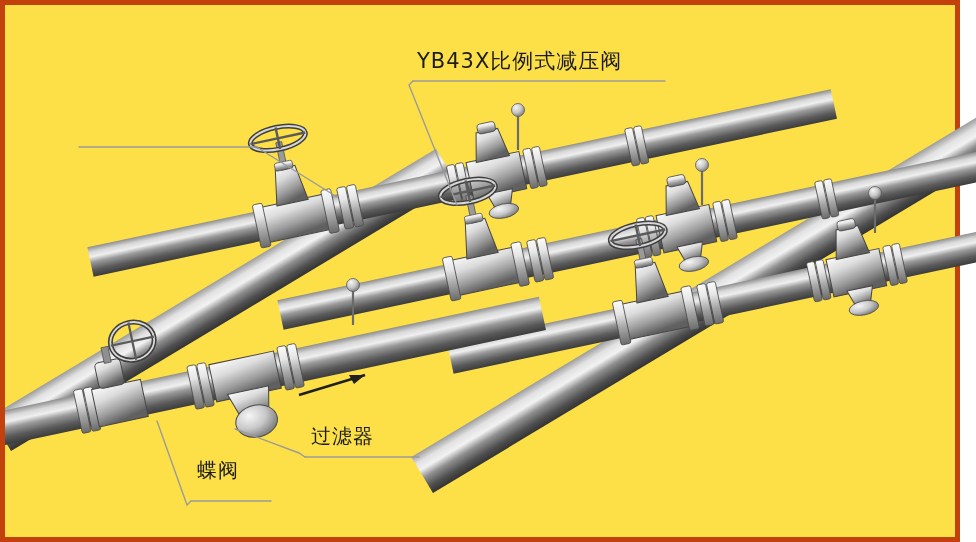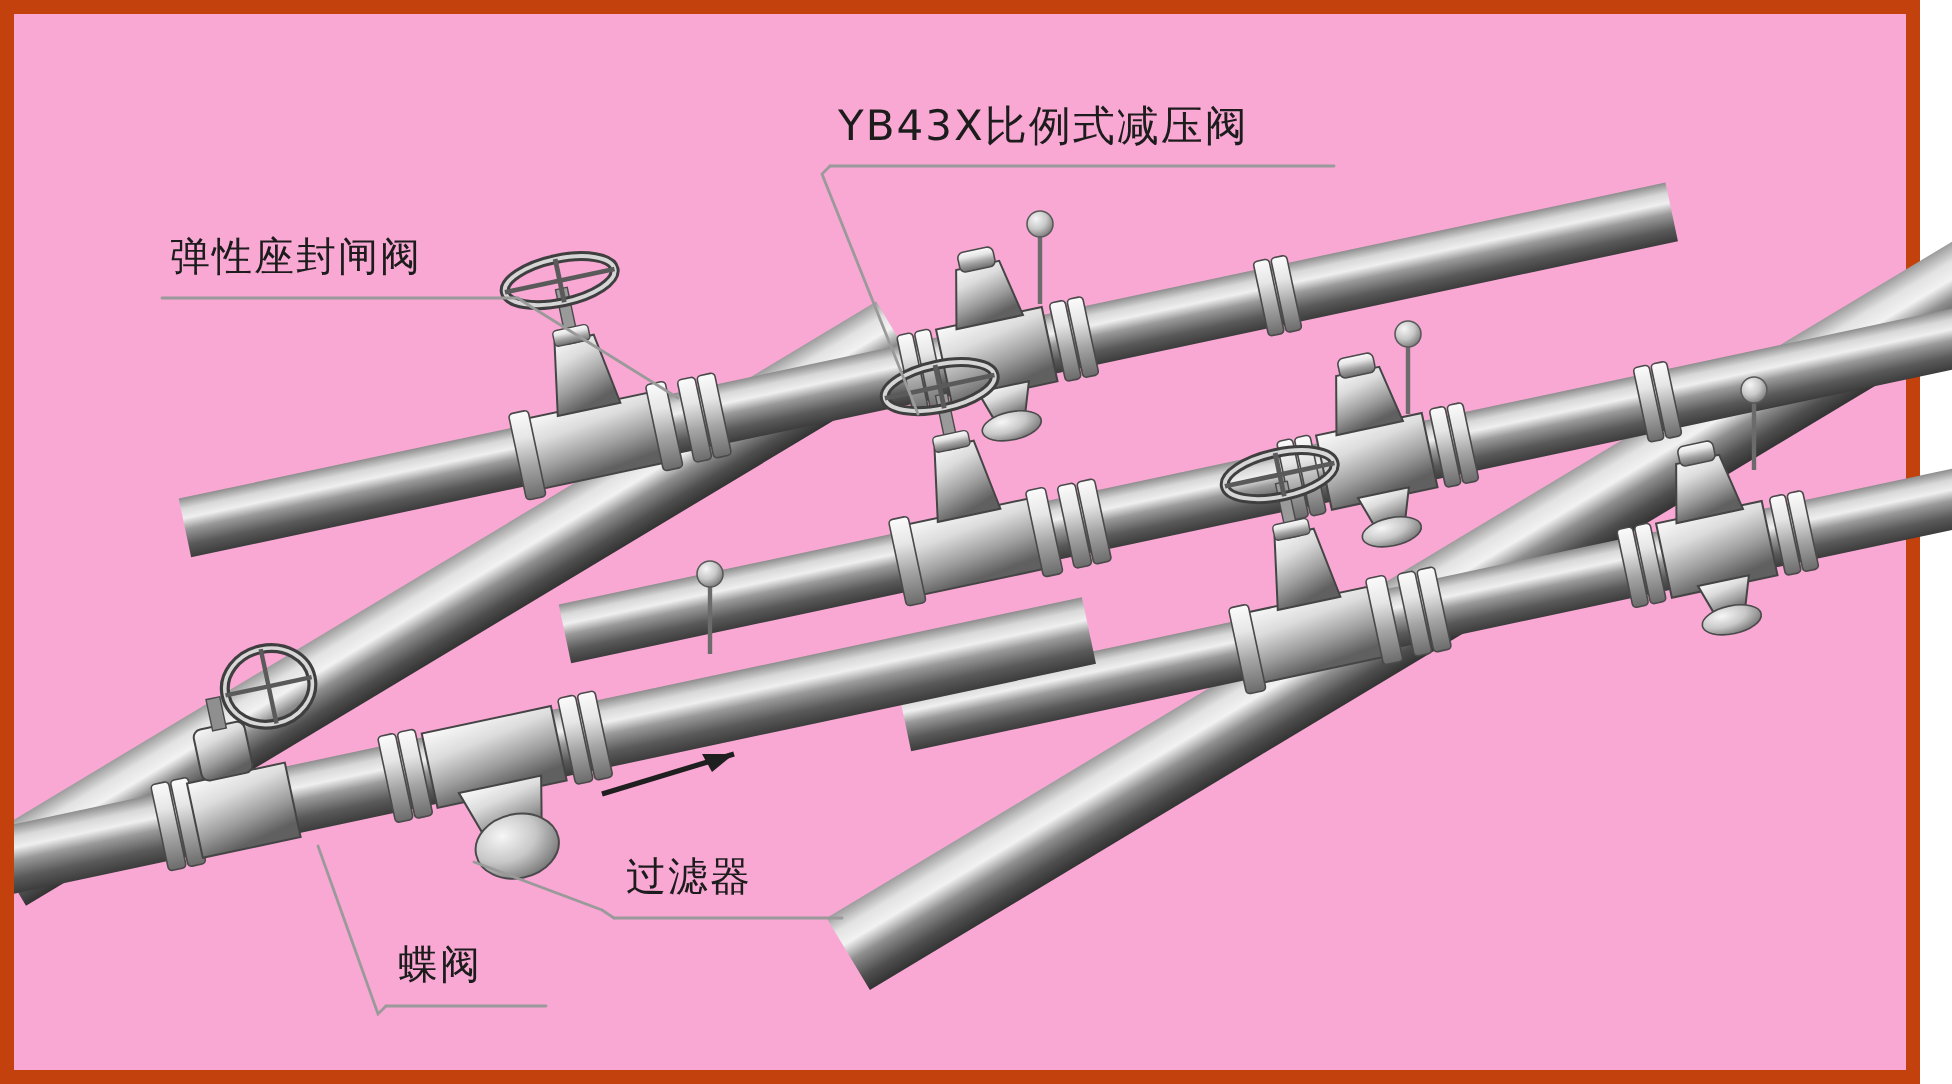--- a/index.html
+++ b/index.html
@@ -1,19 +1,19 @@
 <!DOCTYPE html>
 <html><head>
 <meta charset="utf-8">
 <style>
   html,body{margin:0;padding:0;background:#fff;}
   body{width:976px;height:542px;overflow:hidden;
        font-family:"DejaVu Sans","Liberation Sans",sans-serif;}
-  #stage{position:relative;width:960px;height:542px;background:#f9a8d4;
-         border:7px solid #c2410c;box-sizing:border-box;}
+  #stage{position:relative;width:960px;height:542px;background:#fde047;
+         border:5px solid #c2410c;box-sizing:border-box;}
   svg#scene{position:absolute;left:0;top:0;width:976px;height:542px;}
   .lbl{position:absolute;white-space:nowrap;color:#1c1c1c;
        font-family:"DejaVu Sans","Liberation Sans",sans-serif;}
   .lbl-main{font-size:21px;letter-spacing:1px;}
   .lbl-sm{font-size:20px;letter-spacing:1px;}
 </style>
 </head>
 <body>
 
 <div id="stage">
@@ -173,19 +173,18 @@
     </g>
 
     <g>
       <path id="flowline" stroke="#1f1f1f" stroke-width="2.6" fill="none" d="M 294 390 L 360 370"></path>
       <polygon id="flowhead" fill="#1f1f1f" points="360,370 344,370 349,379"></polygon>
     </g>
   </svg>
 
   <div class="lbl lbl-main" style="left:412px;top:42px;">YB43X比例式减压阀</div>
 
-  <div class="lbl lbl-sm" style="left:78px;top:108px;">弹性座封闸阀</div>
 
   <div class="lbl lbl-sm" style="left:306px;top:418px;font-family:Liberation Mono, monospace;">过滤器</div>
 
-  <div class="lbl lbl-sm" style="left:192px;top:462px;">蝶阀</div>
+  <div class="lbl lbl-sm" style="left:192px;top:452px;">蝶阀</div>
 
 </div>
 
 </body></html>

